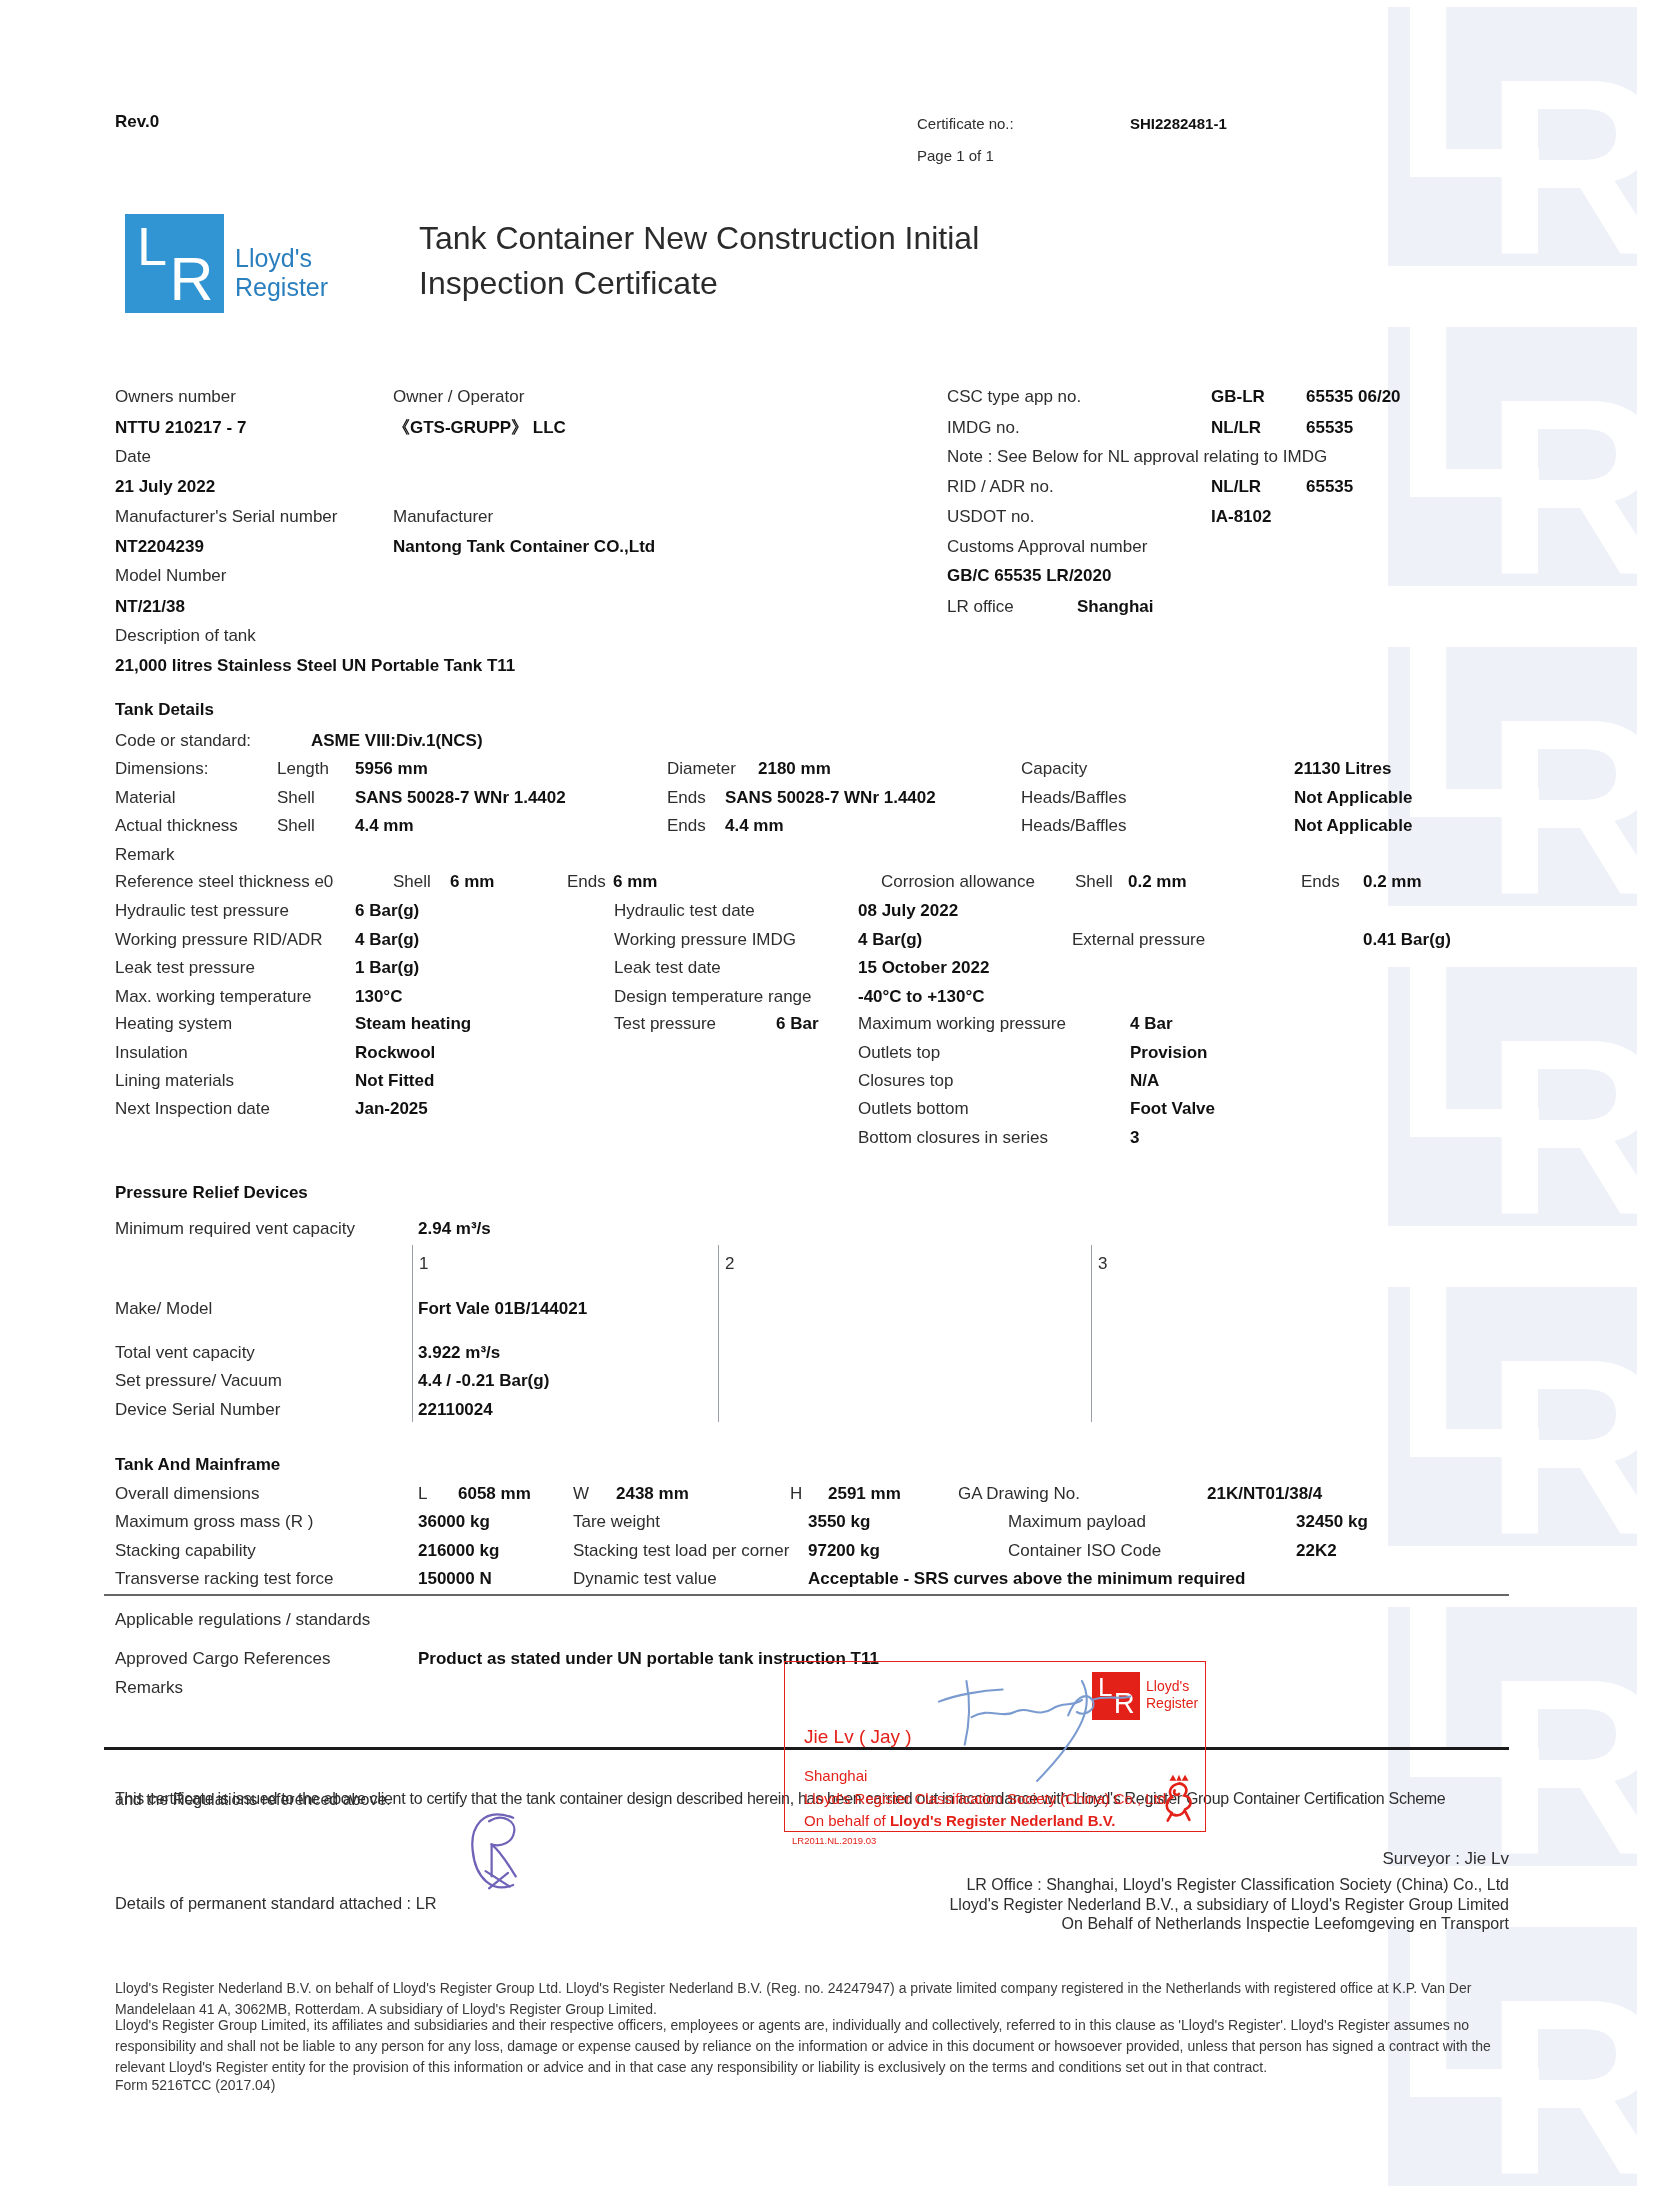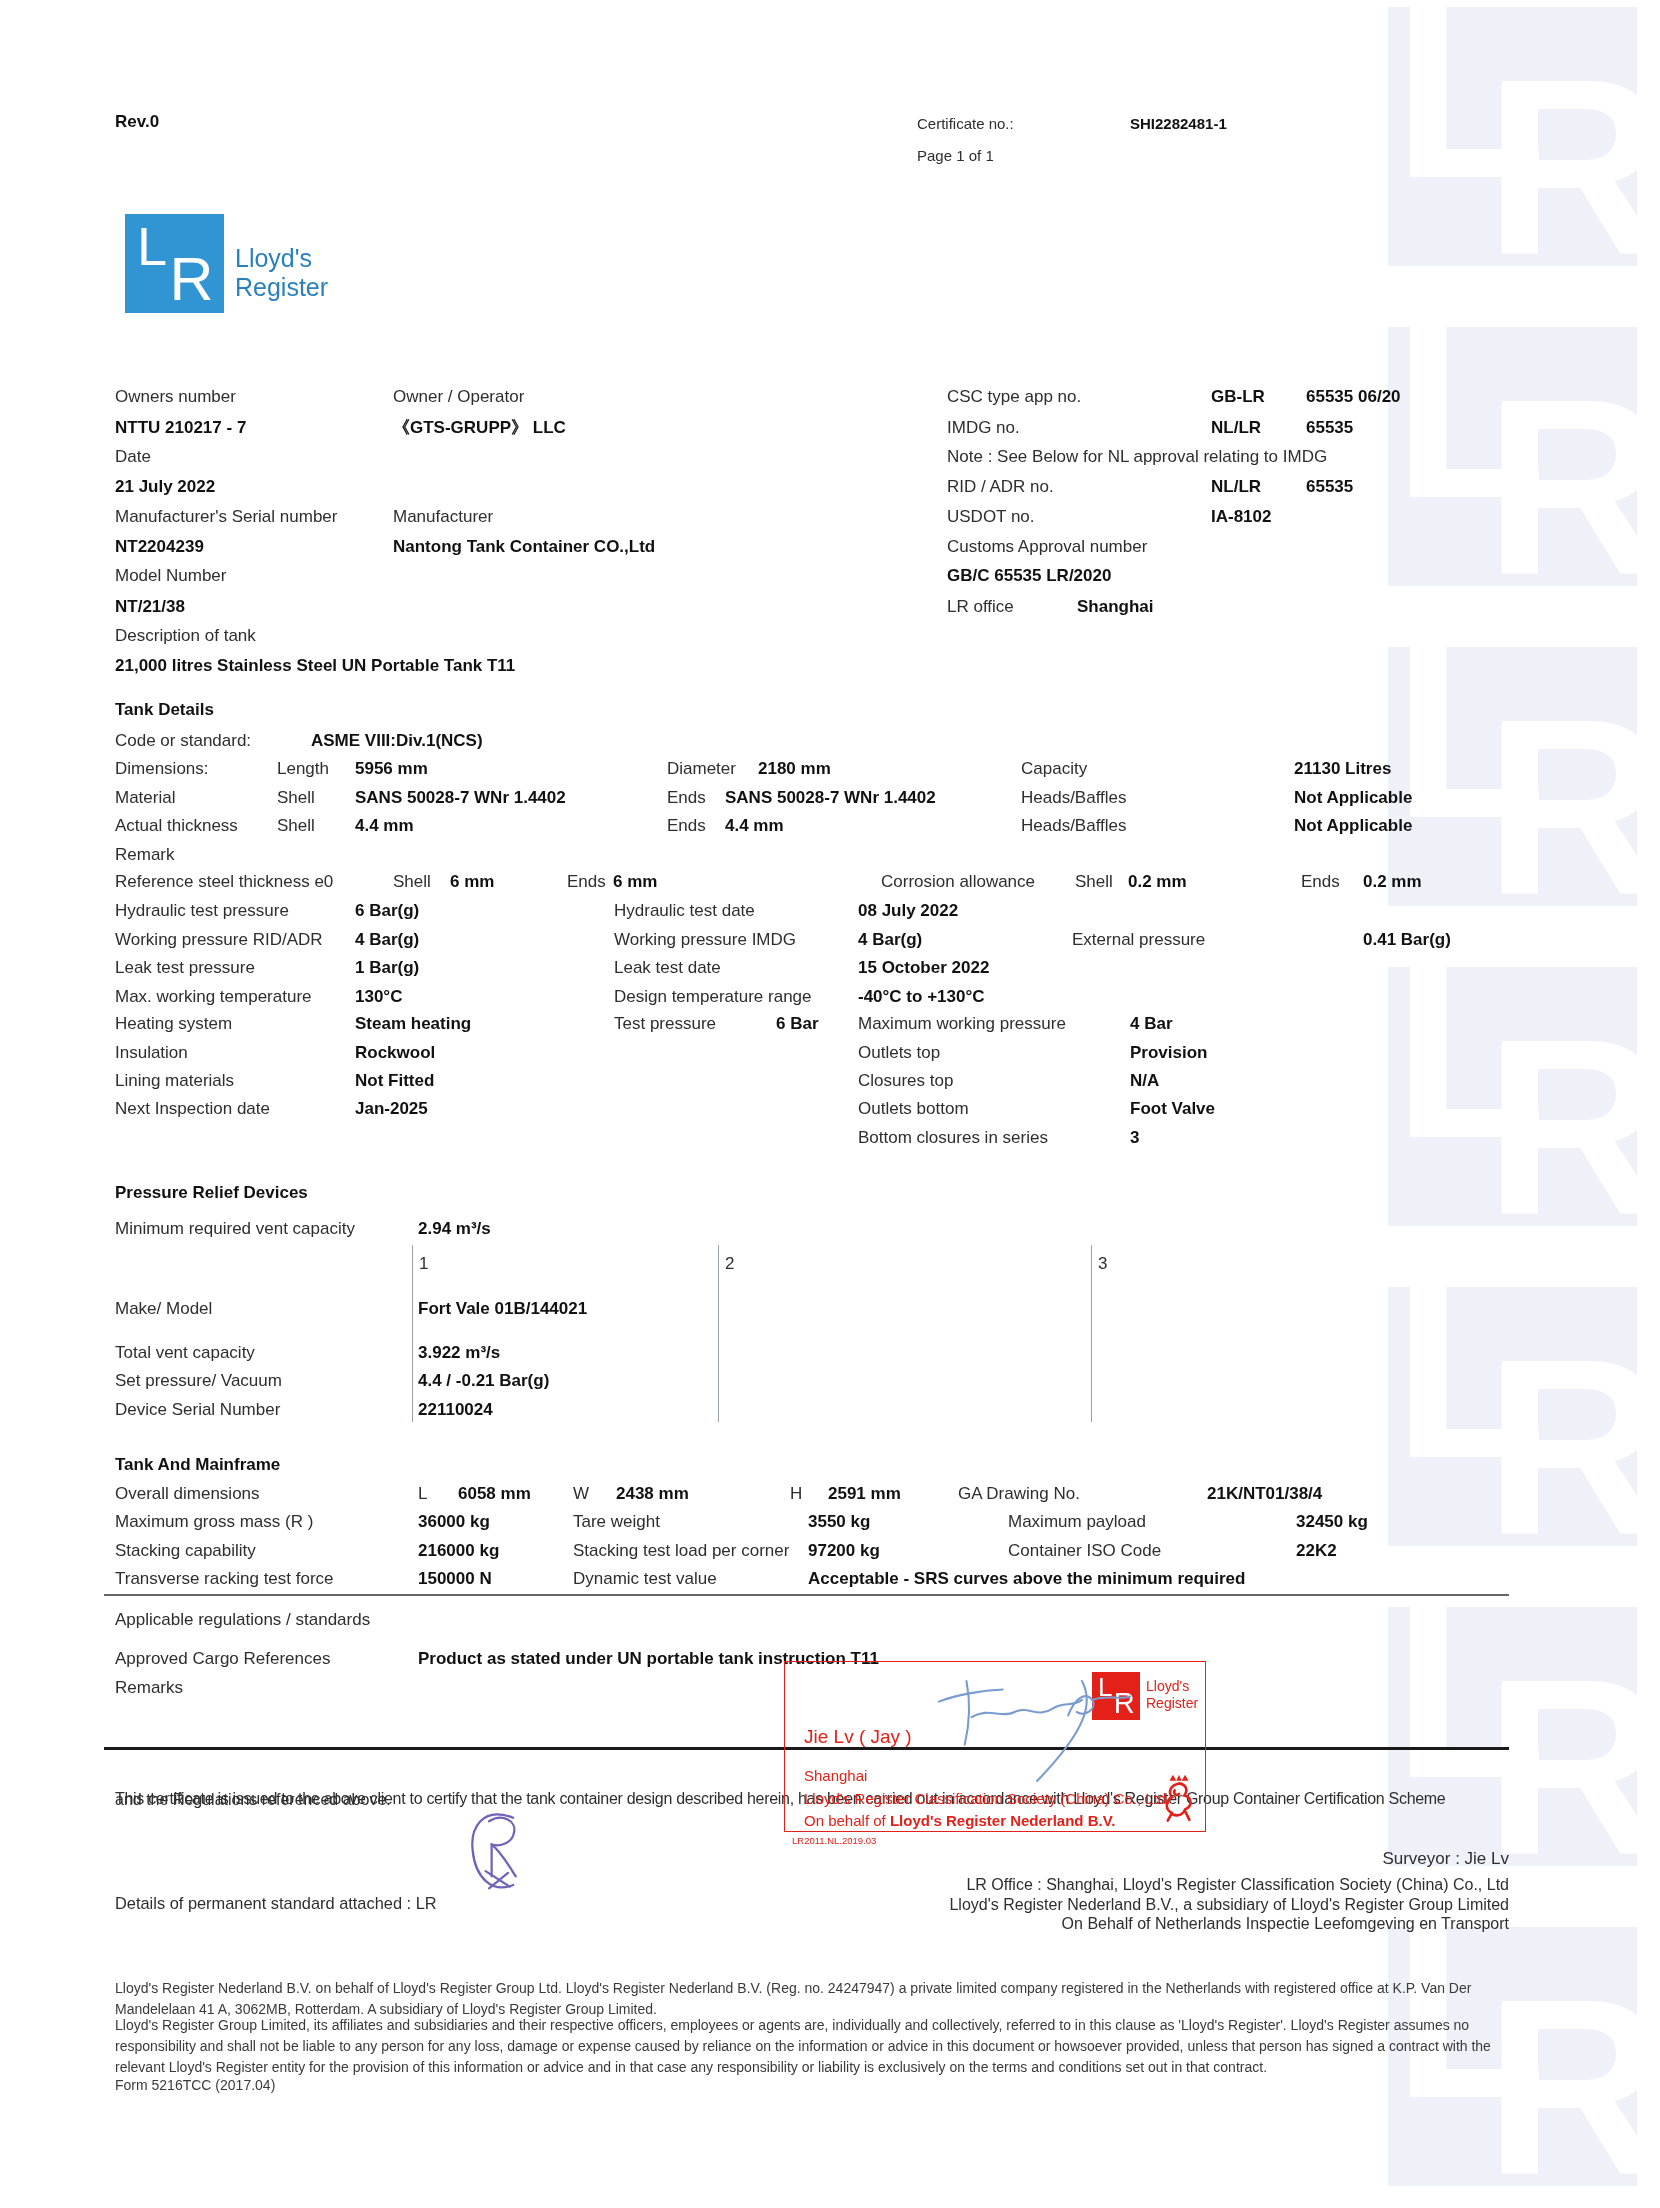--- a/index.html
+++ b/index.html
@@ -79,20 +79,21 @@
   <span class="ps lb sm" style="left:917px;top:115px">Certificate no.:</span>
   <span class="ps vl sm" style="left:1130px;top:115px">SHI2282481-1</span>
   <span class="ps lb sm" style="left:917px;top:147px">Page 1 of 1</span>
 
   <div class="logo">
     <span class="gl">L</span>
     <span class="gr">R</span>
   </div>
   <span class="brand" style="top:244px">Lloyd's</span>
   <span class="brand" style="top:273px">Register</span>
+  <div class="title">Tank Container New Construction Initial Inspection Certificate</div>
 
   <span class="ps lb" style="left:115px;top:387px">Owners number</span>
   <span class="ps vl" style="left:115px;top:418px">NTTU 210217 - 7</span>
   <span class="ps lb" style="left:115px;top:447px">Date</span>
   <span class="ps vl" style="left:115px;top:477px">21 July 2022</span>
   <span class="ps lb" style="left:115px;top:507px">Manufacturer's Serial number</span>
   <span class="ps vl" style="left:115px;top:537px">NT2204239</span>
   <span class="ps lb" style="left:115px;top:566px">Model Number</span>
   <span class="ps vl" style="left:115px;top:597px">NT/21/38</span>
   <span class="ps lb" style="left:115px;top:626px">Description of tank</span>

